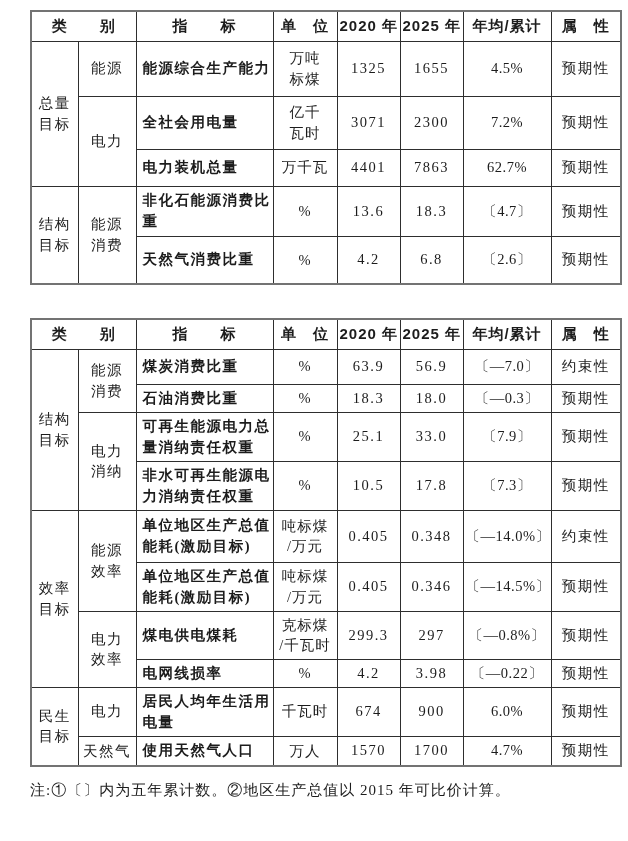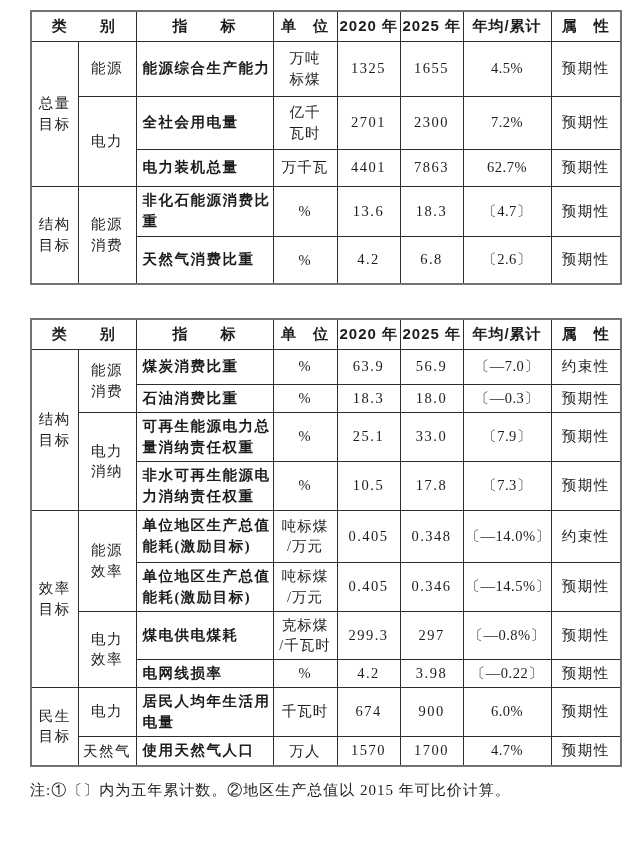--- a/index.html
+++ b/index.html
@@ -107,21 +107,21 @@
         <td class="num">1325</td>
         <td class="num">1655</td>
         <td class="avg">4.5%</td>
         <td class="attr">预期性</td>
       </tr>
       <tr class="h53">
         <td class="grp" rowspan="2">电力</td>
         <td class="ind">全社会用电量</td>
         <td class="unit">亿千
 瓦时</td>
-        <td class="num">2701</td>
+        <td class="num">3071</td>
         <td class="num">2300</td>
         <td class="avg">7.2%</td>
         <td class="attr">预期性</td>
       </tr>
       <tr class="h37">
         <td class="ind">电力装机总量</td>
         <td class="unit">万千瓦</td>
         <td class="num">4401</td>
         <td class="num">7863</td>
         <td class="avg">62.7%</td>

